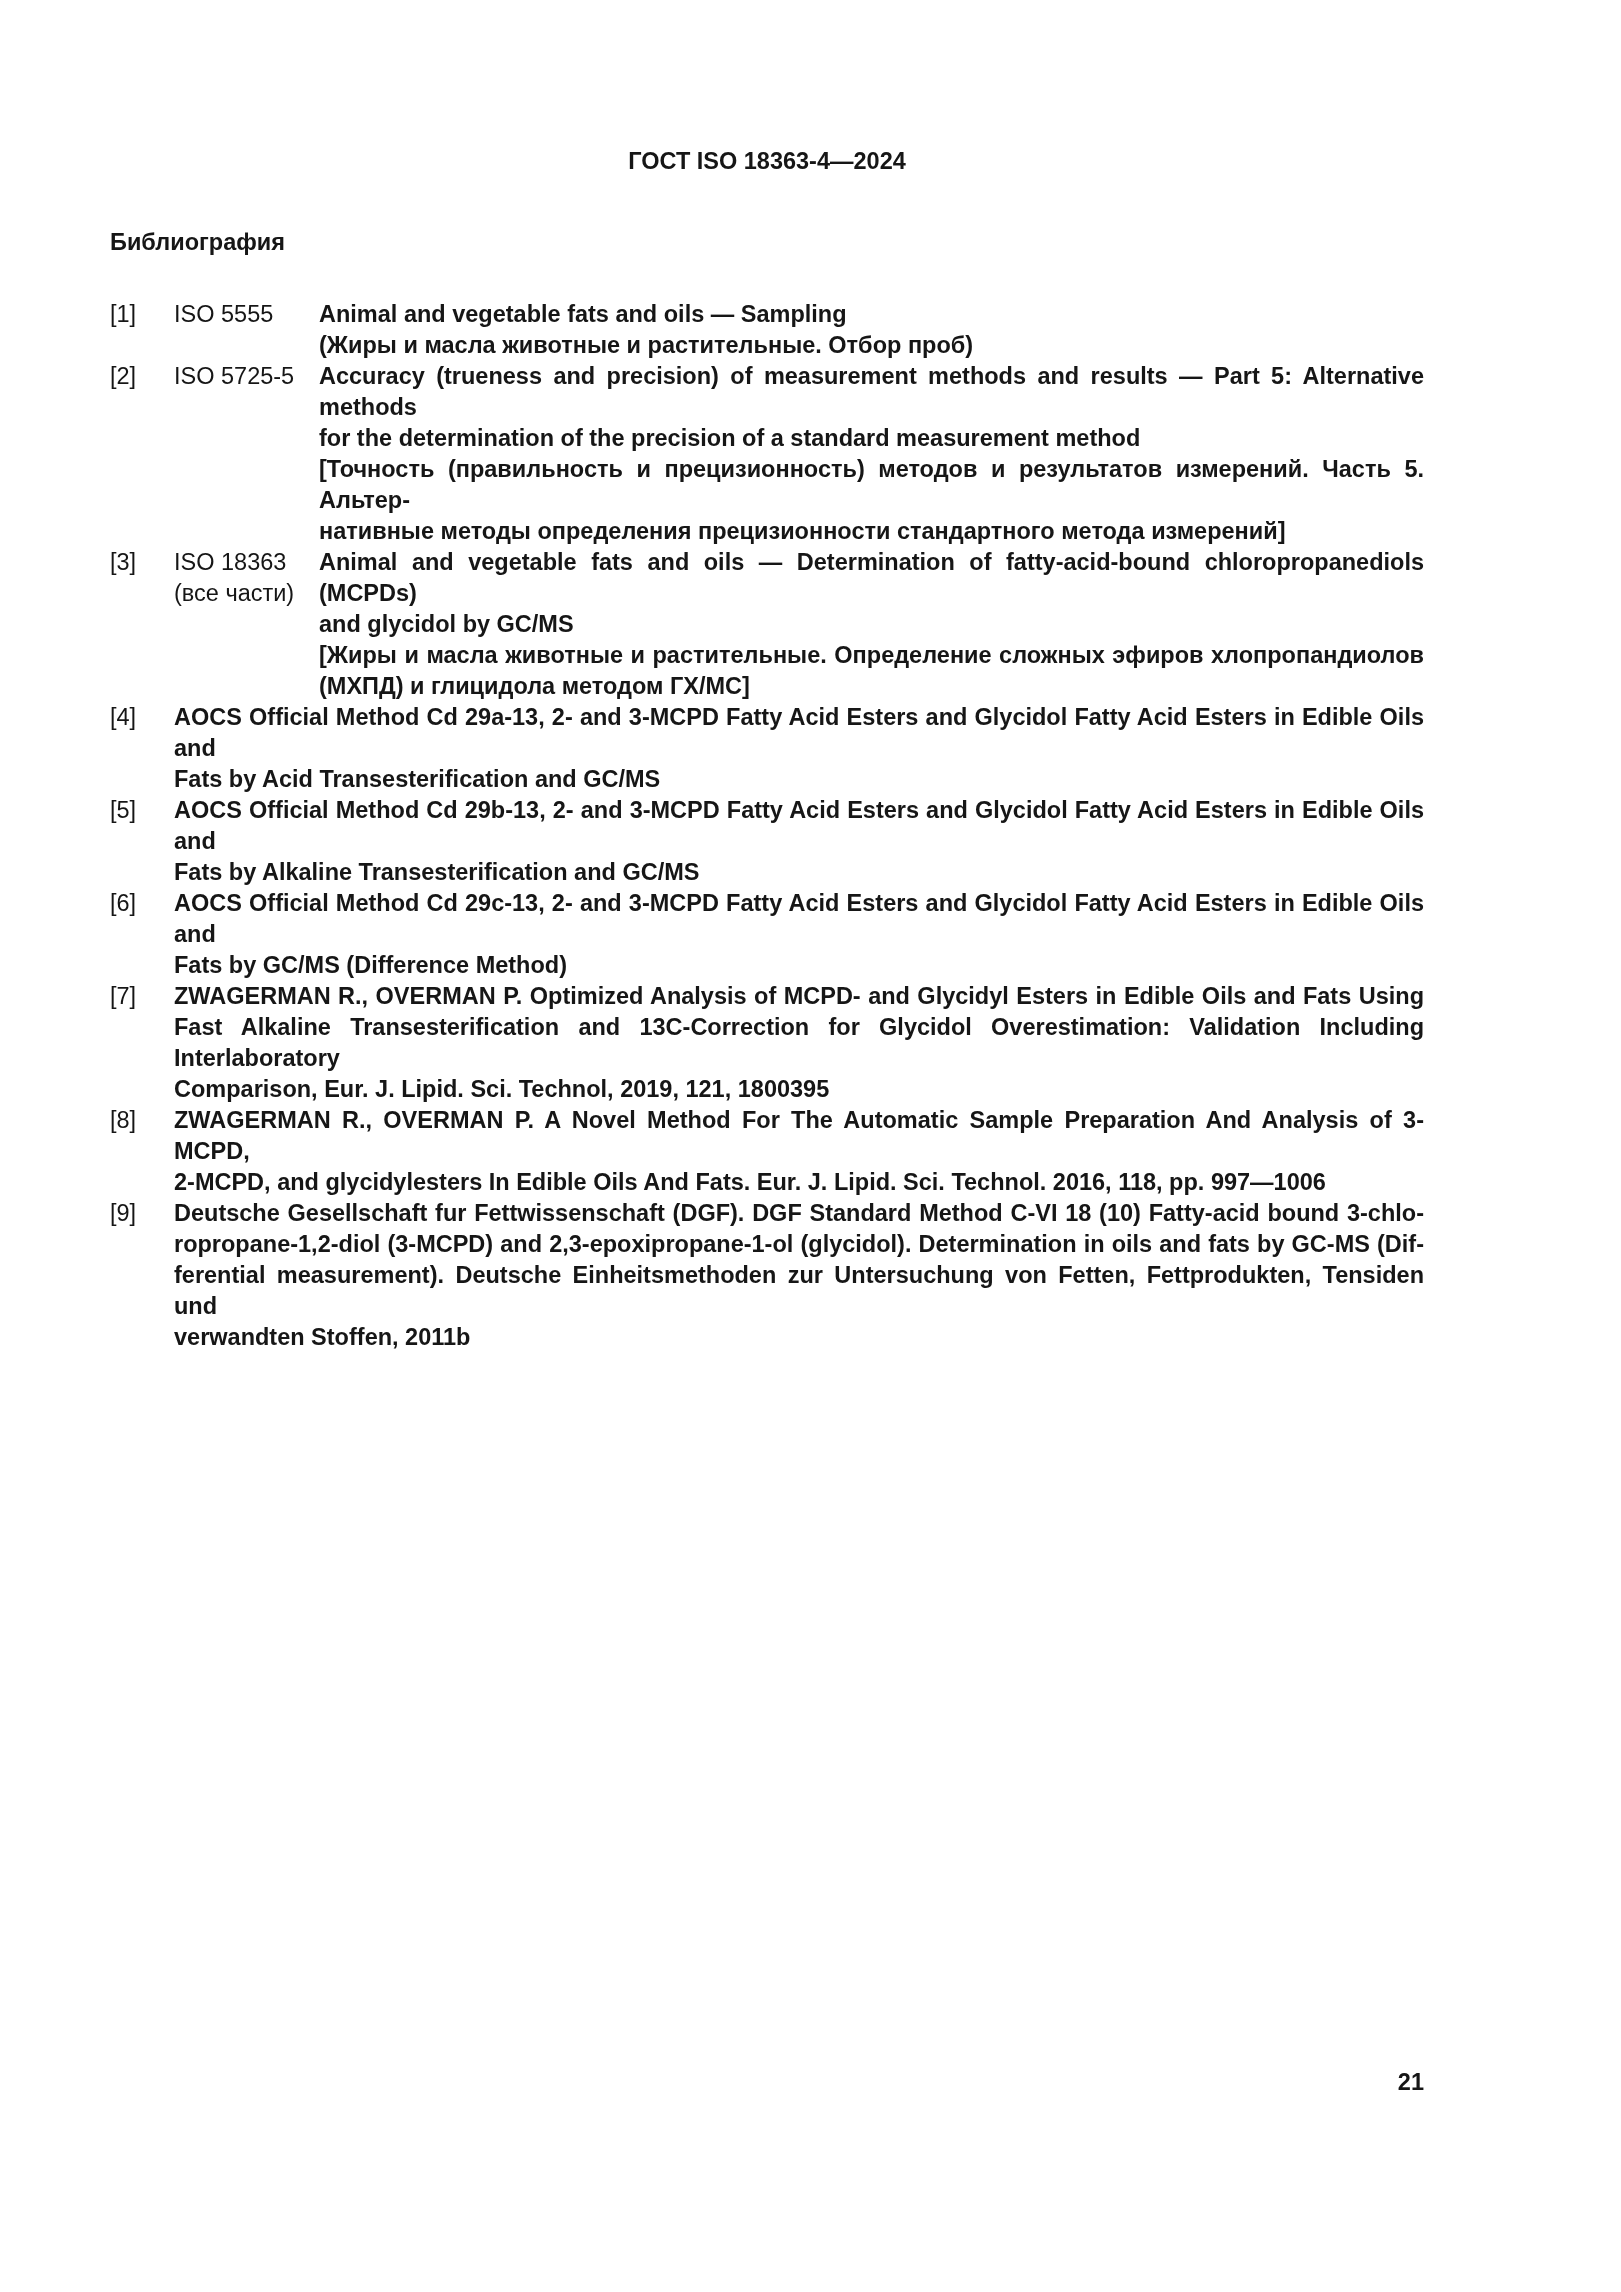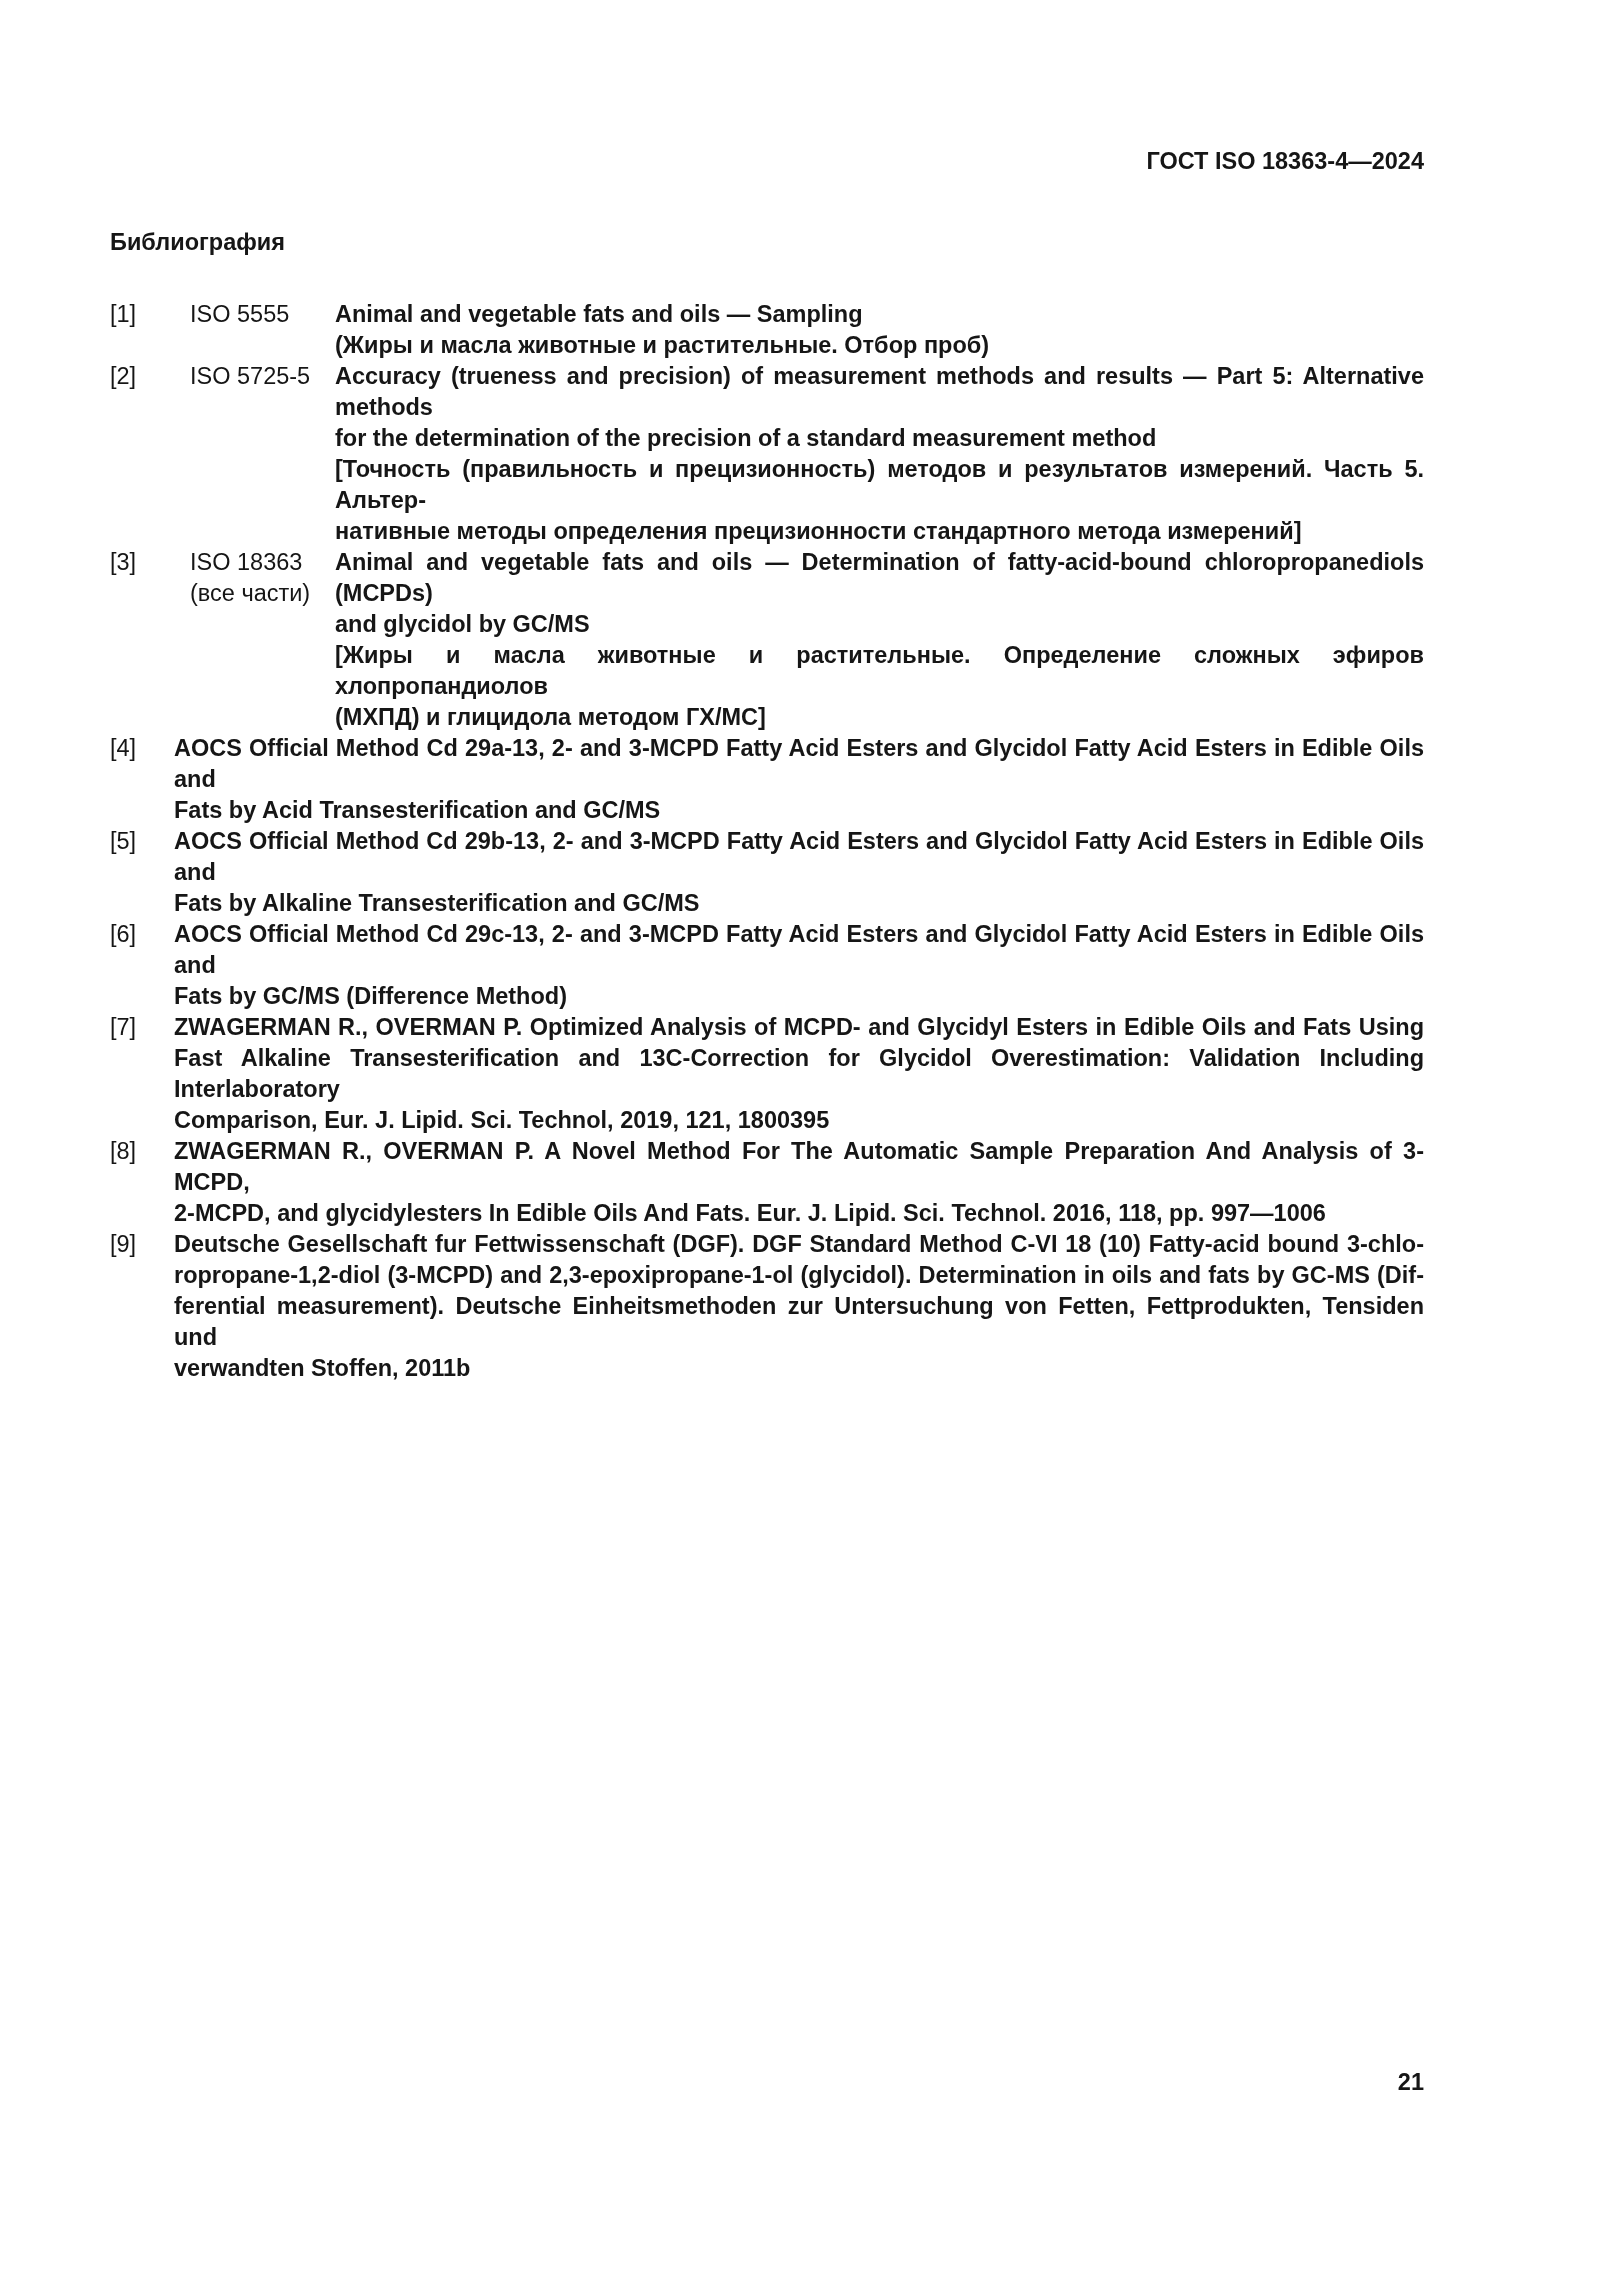--- a/index.html
+++ b/index.html
@@ -12,40 +12,40 @@
     font-size: 23.5px;
     line-height: 31px;
     color: #161616;
     overflow: hidden;
   }
   .doc-code {
     position: absolute;
     top: 146px;
     left: 110px;
     width: 1314px;
-    text-align: right;
+    text-align: center;
     font-weight: 700;
   }
   .page-title {
     position: absolute;
     top: 227px;
     left: 110px;
     width: 1314px;
     text-align: left;
     font-weight: 700;
   }
   .ref-list {
     position: absolute;
     top: 299px;
     left: 110px;
     width: 1314px;
   }
   .ref-row { display: flex; align-items: flex-start; }
   .ref-label { flex: none; width: 64px; }
-  .ref-code  { flex: none; width: 145px; margin-left: 16px; }
+  .ref-code  { flex: none; width: 145px; }
   .ref-body  { flex: 1 1 auto; min-width: 0; font-weight: bold; }
   .line { text-align: left; }
   .line.just { text-align: justify; text-align-last: justify; }
   .page-number {
     position: absolute;
     top: 2067px;
     left: 110px;
     width: 1314px;
     text-align: right;
     font-weight: bold;

